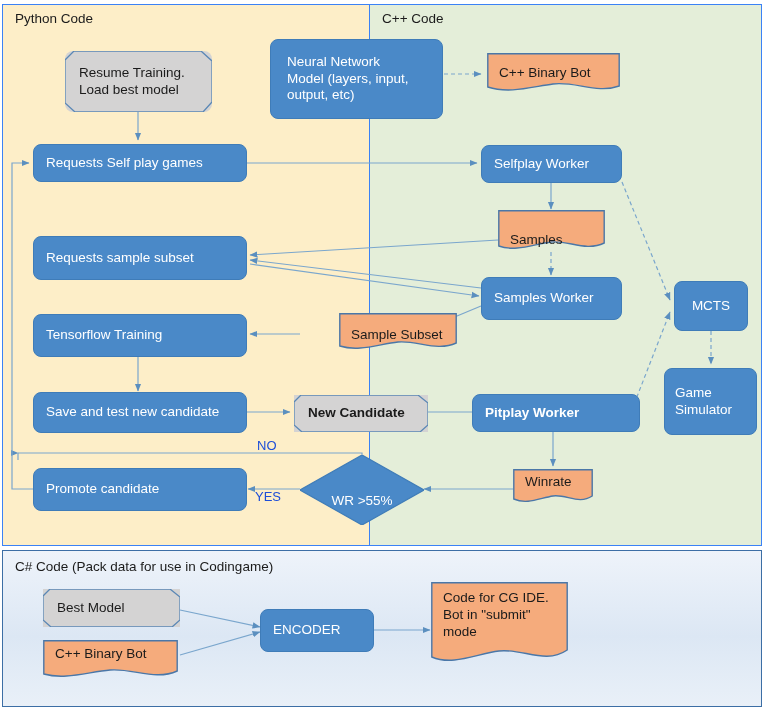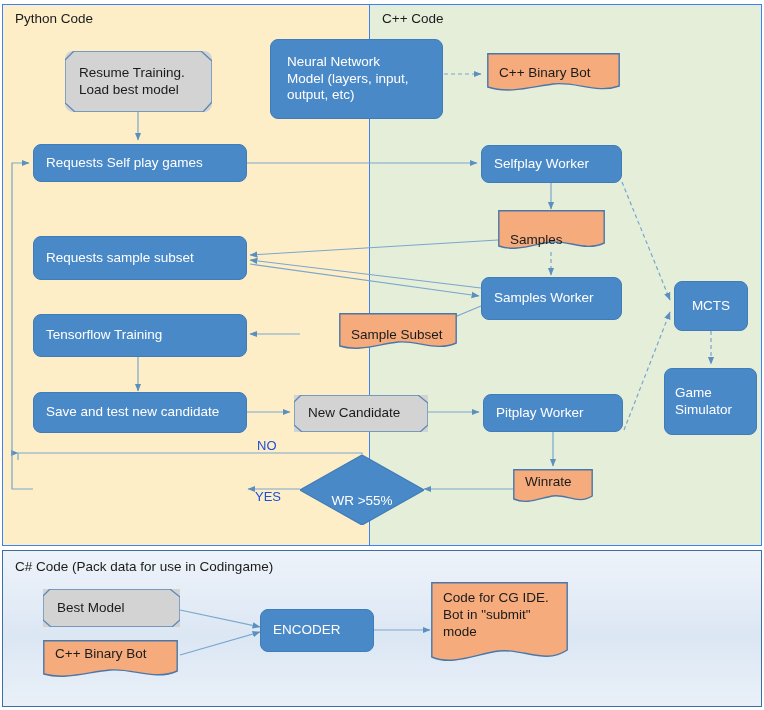--- a/index.html
+++ b/index.html
@@ -218,20 +218,23 @@
   </div>
 
   <div class="node proc" style="left:33px; top:314px; width:214px; height:43px;">
     <span class="label">Tensorflow Training</span>
   </div>
 
   <div class="node proc" style="left:33px; top:392px; width:214px; height:41px;">
     <span class="label">Save and test new candidate</span>
   </div>
 
+  <div class="node proc" style="left:33px; top:468px; width:214px; height:43px;">
+    <span class="label">Promote candidate</span>
+  </div>
 
   <div class="node proc" style="left:270px; top:39px; width:173px; height:80px; align-items:center;padding-left:16px;">
     <span class="label">Neural Network
 Model (layers, input,
 output, etc)</span>
   </div>
 
   <div class="node docbox" style="left:487px; top:53px; width:133px; height:41px; align-items:center;">
     <svg class="shape" viewBox="0 0 133 41" preserveAspectRatio="none">
       <path d="M0.8,0.8 H132.2 V33 C110,41 88,28 66,31 C44,34 22,41 0.8,34 Z" fill="#f5ab7c" stroke="#4a77a8" stroke-width="1.4"></path>
@@ -254,28 +257,28 @@
     <span class="label">Samples Worker</span>
   </div>
 
   <div class="node docbox" style="left:300px; top:313px; width:118px; height:40px; align-items:flex-start; padding-top:14px;margin-left:39px;">
     <svg class="shape" viewBox="0 0 118 40" preserveAspectRatio="none">
       <path d="M0.8,0.8 H117.2 V30 C98,39 78,27 59,29 C40,31 20,39 0.8,33 Z" fill="#f5ab7c" stroke="#4a77a8" stroke-width="1.4"></path>
     </svg>
     <span class="label">Sample Subset</span>
   </div>
 
-  <div class="node cutbox" style="left:294px; top:395px; width:134px; height:37px;">
+  <div class="node cutbox" style="left:294px; top:395px; width:134px; height:37px;font-weight:bold;">
     <svg class="shape" viewBox="0 0 134 37" preserveAspectRatio="none">
       <polygon points="0,7 7,0 124,0 134,8 134,30 126,37 8,37 0,30" fill="#d4d3d3" stroke="#5a87b5" stroke-width="1.3"></polygon>
     </svg>
     <span class="label">New Candidate</span>
   </div>
 
-  <div class="node proc" style="left:483px; top:394px; width:140px; height:38px;">
+  <div class="node proc" style="left:472px; top:394px; width:168px; height:38px;font-weight:bold;">
     <span class="label">Pitplay Worker</span>
   </div>
 
   <div class="node proc" style="left:674px; top:281px; width:74px; height:50px; justify-content:center; padding:0;">
     <span class="label" style="text-align:center;">MCTS</span>
   </div>
 
   <div class="node proc" style="left:664px; top:368px; width:93px; height:67px; padding:0 10px;">
     <span class="label">Game
 Simulator</span>

